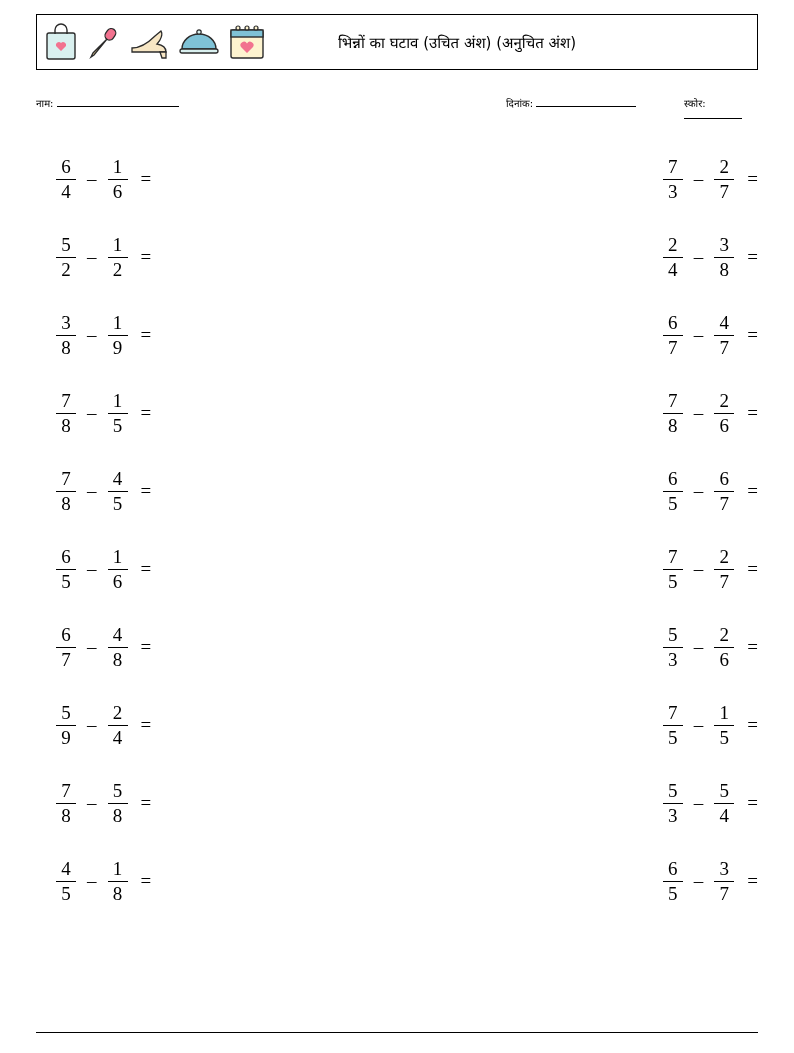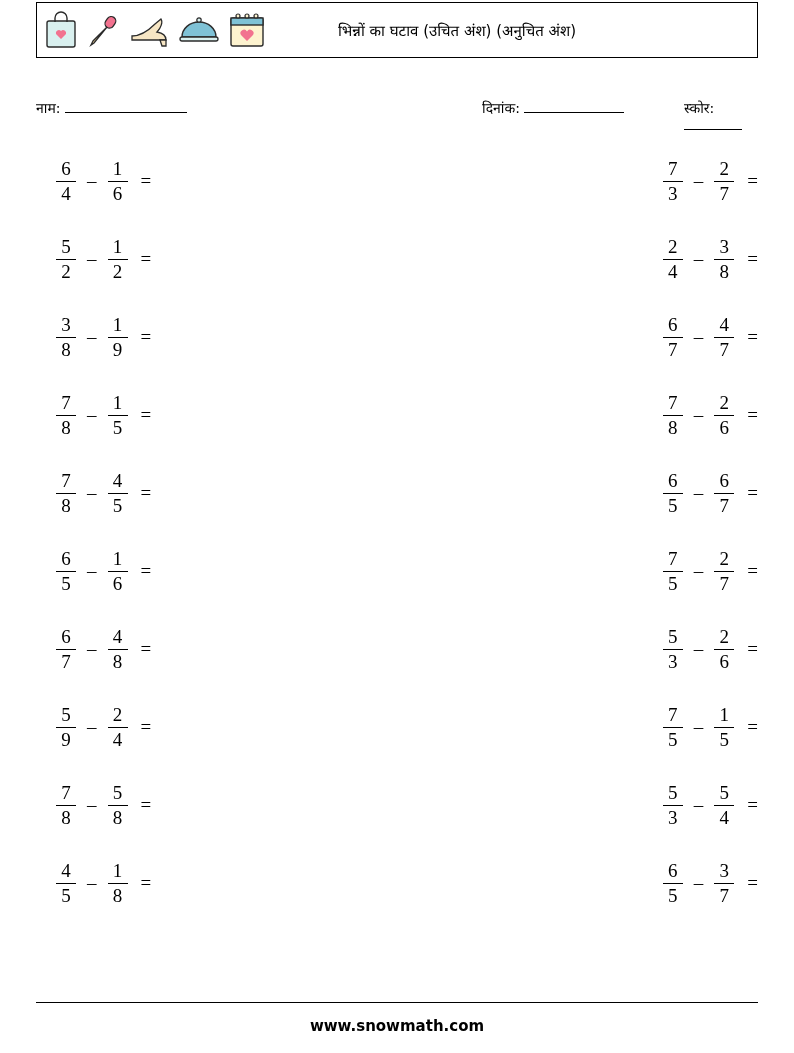--- a/index.html
+++ b/index.html
@@ -18,21 +18,21 @@
   .page {
     position: relative;
     width: 794px;
     height: 1053px;
     box-sizing: border-box;
     padding: 0 36px;
   }
 
   
   .header-box {
-    margin-top: 2px;
+    margin-top: 14px;
     border: 1px solid #000000;
     height: 56px;
     display: flex;
     align-items: center;
     position: relative;
     box-sizing: border-box;
   }
   .icon-strip {
     display: flex;
     align-items: center;
@@ -45,30 +45,30 @@
     left: 0; right: 0;
     text-align: center;
     font-size: 15px;
     font-family: "DejaVu Sans", sans-serif;
     pointer-events: none;
   }
   .worksheet-title.shift { padding-left: 120px; }
 
   
   .meta-row {
-    margin-top: 40px;
+    margin-top: 26px;
     display: flex;
     align-items: baseline;
-    font-size: 14px;
+    font-size: 10px;
     font-family: "DejaVu Sans", sans-serif;
     position: relative;
     height: 22px;
   }
   .meta-name { position: absolute; left: 0; }
-  .meta-date { position: absolute; left: 446px; }
+  .meta-date { position: absolute; left: 470px; }
   .meta-score { position: absolute; left: 648px; }
   .blank-line {
     display: inline-block;
     border-bottom: 1px solid #000;
     vertical-align: baseline;
   }
   .bl-name  { width: 122px; }
   .bl-date  { width: 100px; }
   .bl-score { width: 58px; }
 
@@ -542,16 +542,15 @@
             <span class="den">7</span>
           </span>
           <span class="eq">=</span>
         </div>
       </div>
 
   </div>
 
   <div class="footer">
     <div class="footer-rule"></div>
-    <div class="footer-text">www.snowmath.com</div>
   </div>
 
 </div>
 
 </body></html>

